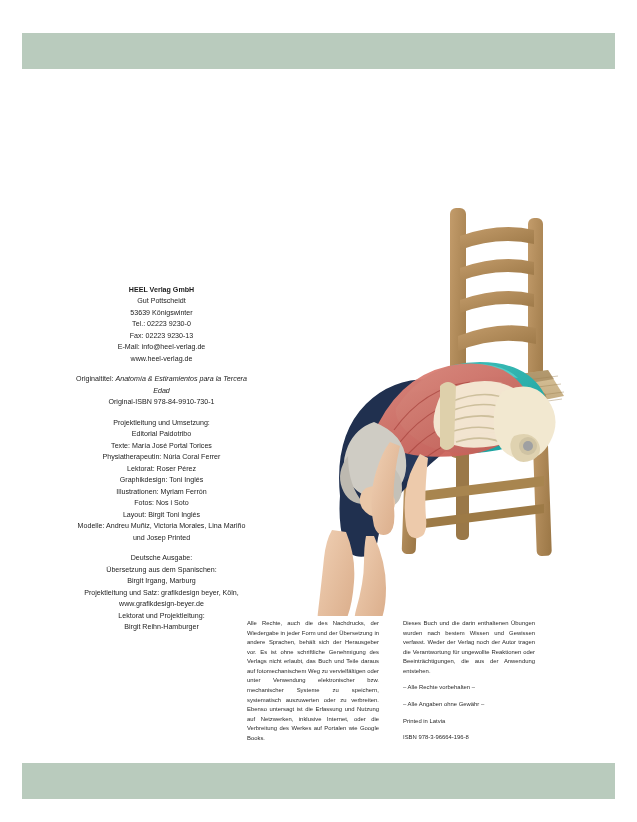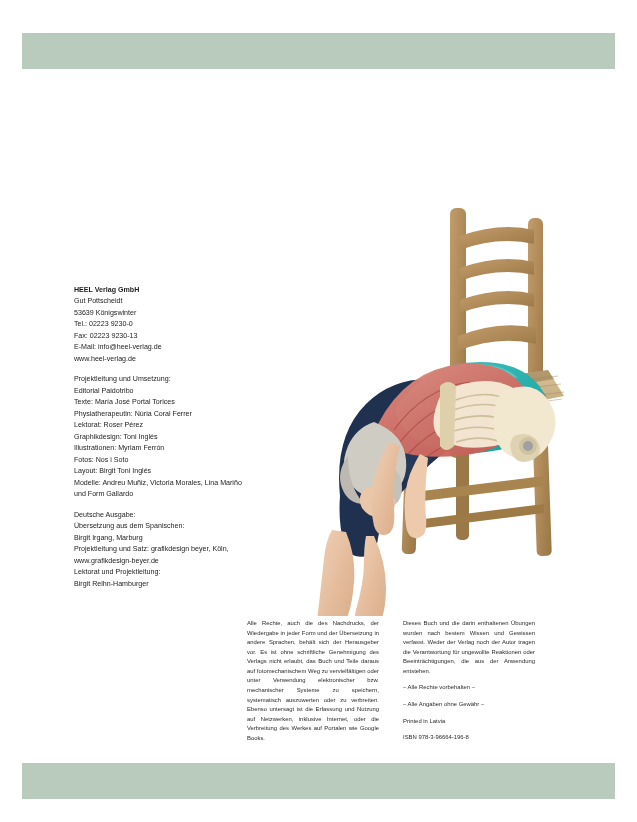--- a/index.html
+++ b/index.html
@@ -32,20 +32,21 @@
 
   
   .imprint {
     position: absolute;
     left: 74px;
     top: 285px;
     width: 175px;
     font-size: 7.1px;
     line-height: 1.62;
     color: #1c1c1c;
+    text-align: center;
   }
   .imprint .blk { margin-bottom: 9px; }
   .imprint strong { font-weight: bold; }
   .imprint .ital { font-style: italic; }
 
   
   .legal {
     position: absolute;
     top: 619px;
     left: 247px;
@@ -190,32 +191,39 @@
       <div>Gut Pottscheidt</div>
       <div>53639 Königswinter</div>
       <div>Tel.: 02223 9230-0</div>
       <div>Fax: 02223 9230-13</div>
       <div>E-Mail: info@heel-verlag.de</div>
       <div>www.heel-verlag.de</div>
     </div>
 
 
 
+    <div class="blk">
+      <div>
+        <span>Originaltitel:</span>
+        <span class="ital">Anatomía &amp; Estiramientos para la Tercera Edad</span>
+      </div>
+      <div>Original-ISBN 978-84-9910-730-1</div>
+    </div>
 
     <div class="blk">
       <div>Projektleitung und Umsetzung:</div>
       <div>Editorial Paidotribo</div>
       <div>Texte: María José Portal Torices</div>
       <div>Physiatherapeutin: Núria Coral Ferrer</div>
       <div>Lektorat: Roser Pérez</div>
       <div>Graphikdesign: Toni Inglés</div>
       <div>Illustrationen: Myriam Ferrón</div>
       <div>Fotos: Nos i Soto</div>
       <div>Layout: Birgit Toni Inglés</div>
-      <div>Modelle: Andreu Muñiz, Victoria Morales, Lina Mariño und Form Gallardo</div>
+      <div>Modelle: Andreu Muñiz, Victoria Morales, Lina Mariño und Josep Printed</div>
     </div>
 
     <div class="blk">
       <div>Deutsche Ausgabe:</div>
       <div>Übersetzung aus dem Spanischen:</div>
       <div>Birgit Irgang, Marburg</div>
       <div>Projektleitung und Satz: grafikdesign beyer, Köln, www.grafikdesign-beyer.de</div>
       <div>Lektorat und Projektleitung:</div>
       <div>Birgit Reihn-Hamburger</div>
     </div>

